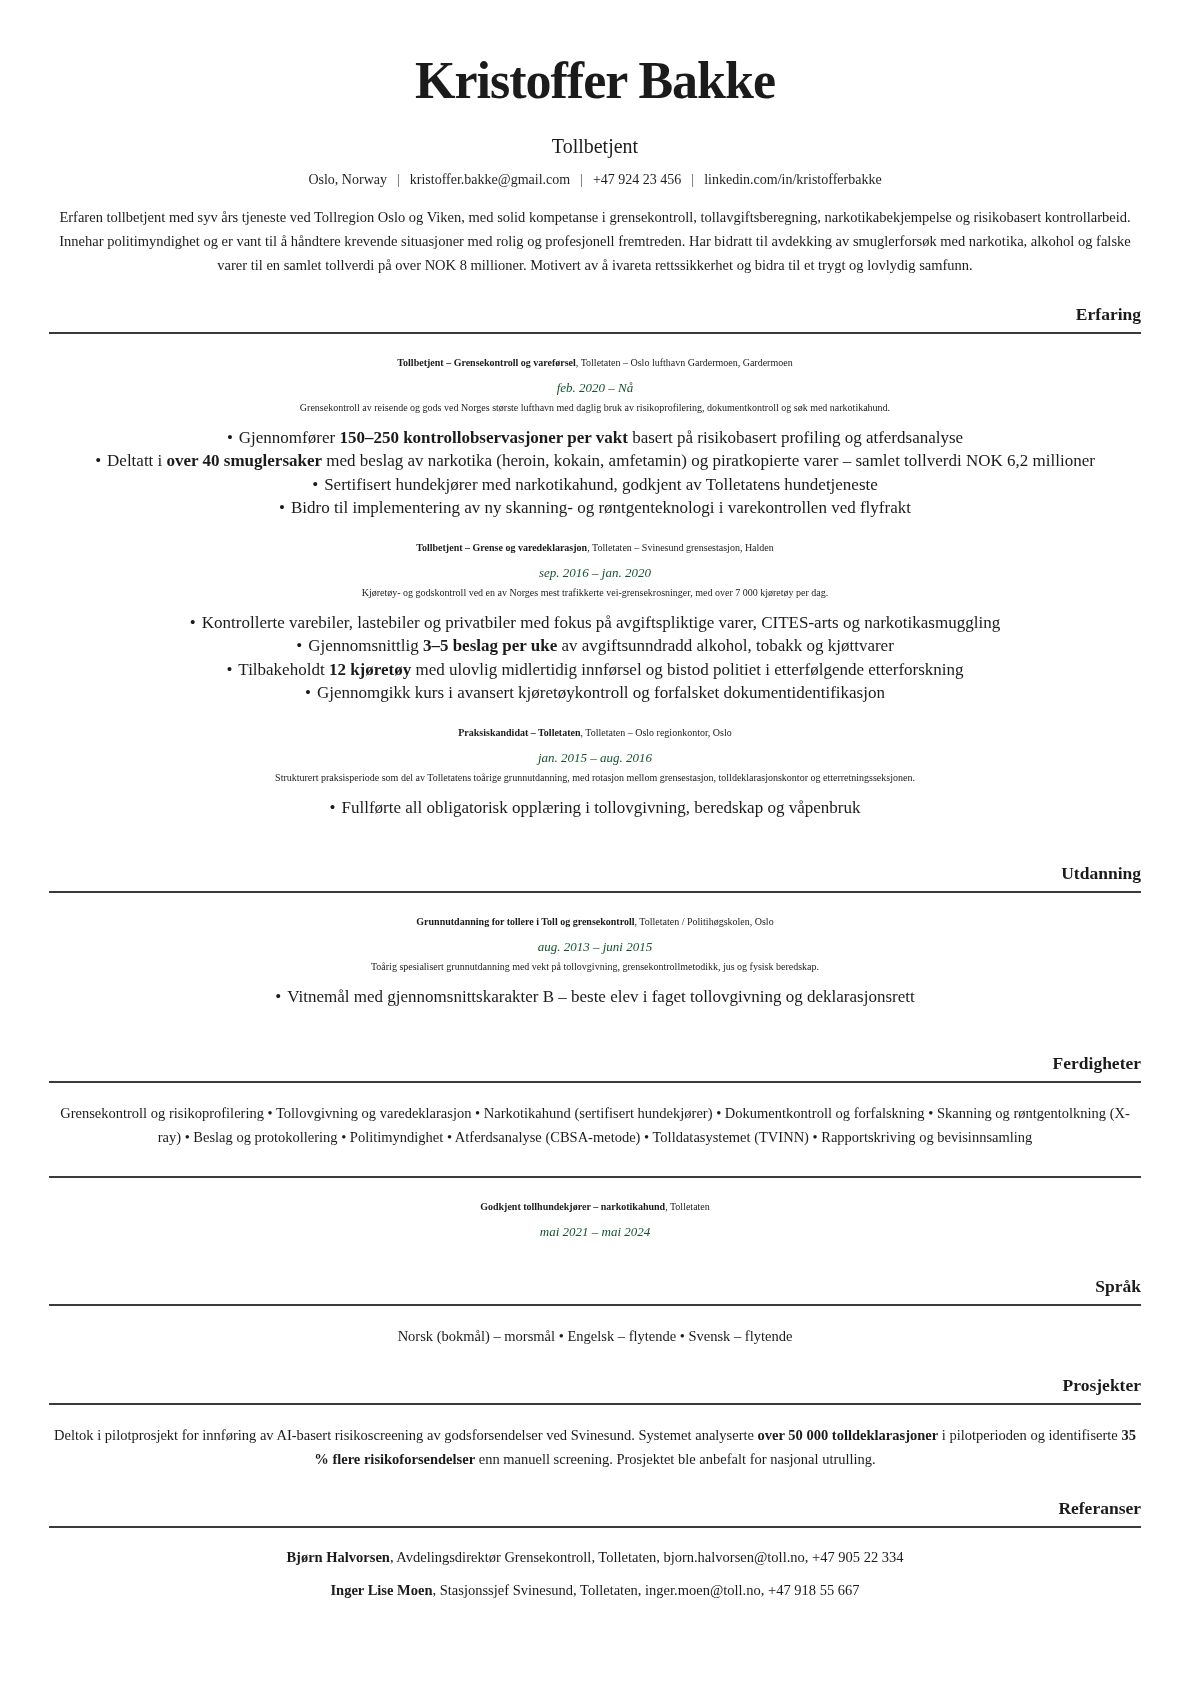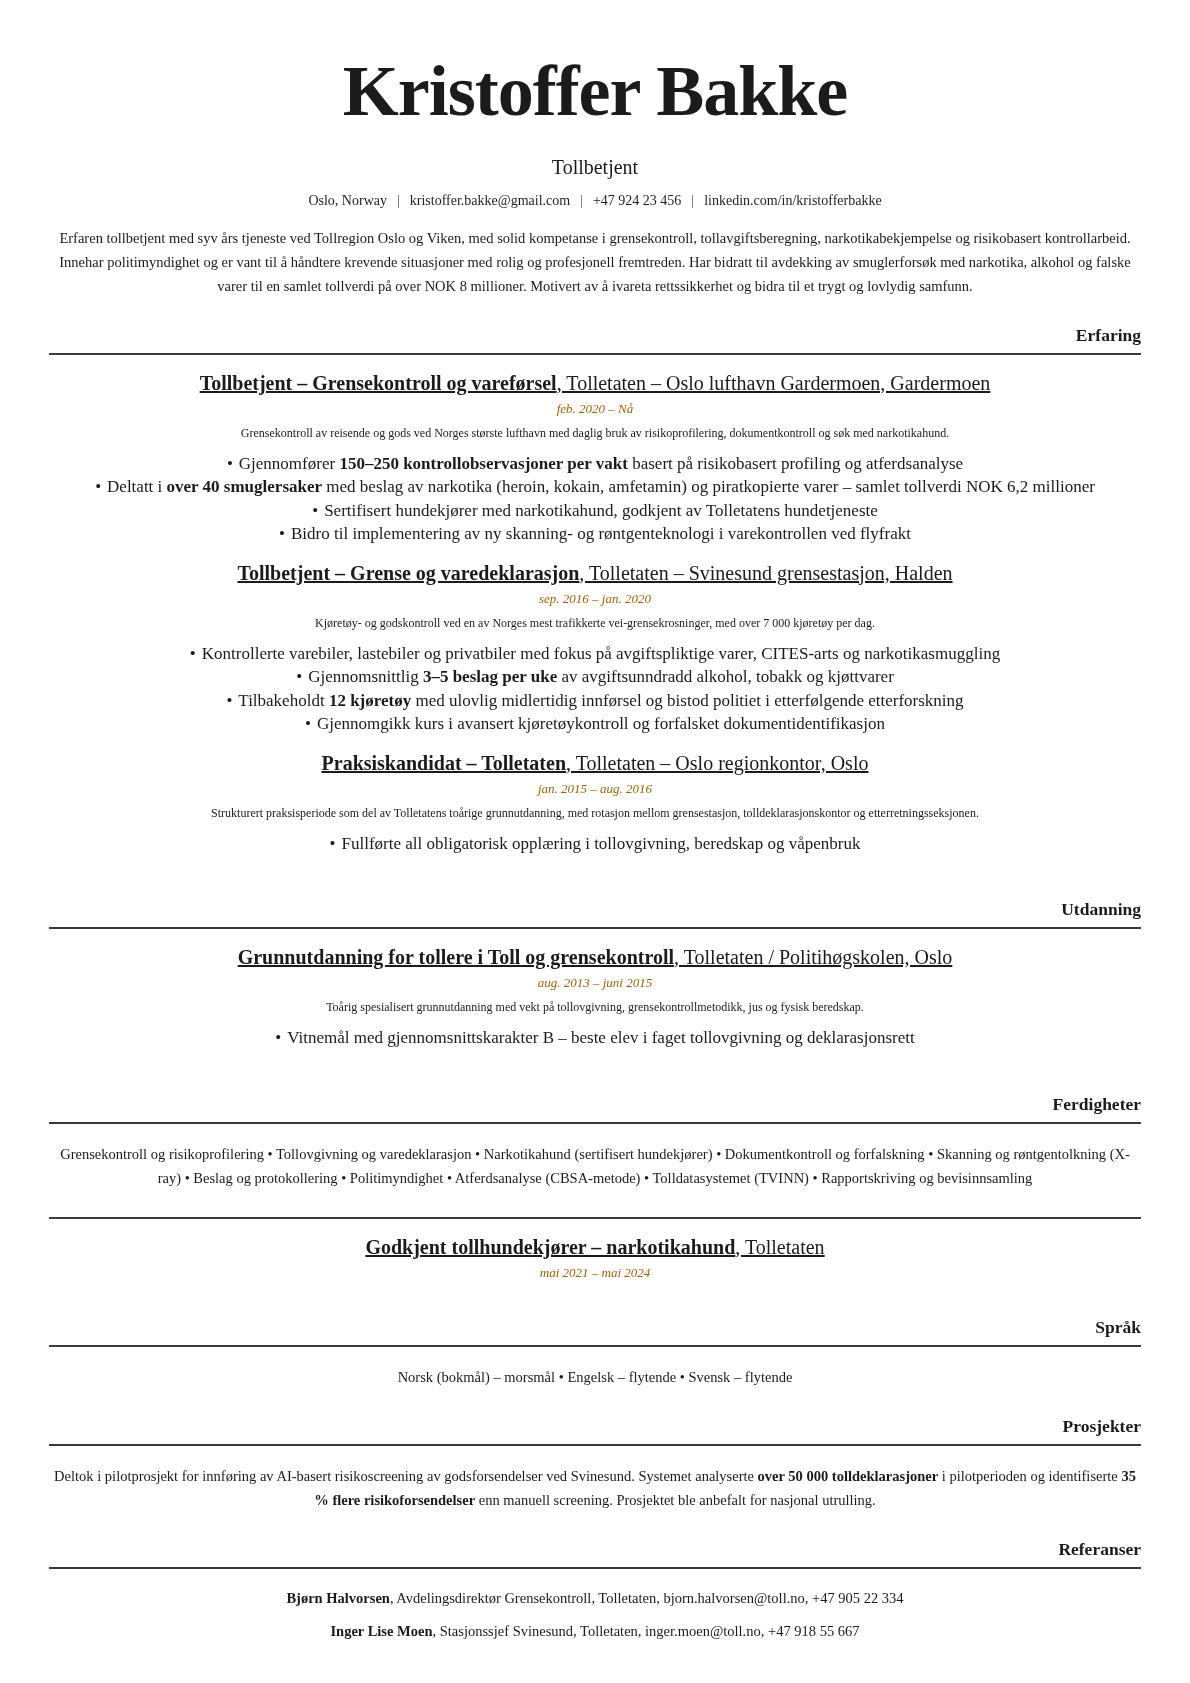--- a/index.html
+++ b/index.html
@@ -2,33 +2,33 @@
 <html><head>
 <meta charset="utf-8">
 <style>
   html, body { margin: 0; padding: 0; background: #ffffff; }
   body { font-family: "Liberation Serif", "DejaVu Serif", serif; color: #1b1b1b; }
   .page {
     width: 1190px; min-height: 1683px; margin: 0 auto; box-sizing: border-box;
     padding: 40px 49px 24px 49px; background: #ffffff;
     display: flex; flex-direction: column; text-align: center;
   }
-  .name { font-size: 72px; font-weight: 700; letter-spacing: -1px; line-height: 1.05; margin: 14px 0 0 0; }
+  .name { font-size: 52px; font-weight: 700; letter-spacing: -1px; line-height: 1.05; margin: 14px 0 0 0; }
   .role { font-size: 20px; font-weight: 400; margin-top: 26px; }
   .contact { font-size: 14px; margin-top: 14px; color: #1f1f1f; }
   .contact .sep { margin: 0 10px; color: #555; }
   .summary { font-size: 14.5px; line-height: 24px; margin: 17px 0 0 0; }
   .section { margin-top: 27px; }
   .section-title { font-size: 17.5px; font-weight: 700; margin: 0 0 7px 0; text-align: right; }
   .rule { border: 0; border-top: 2px solid #3a3a3a; height: 0; margin: 0 0 18px 0; }
   .entry { margin-bottom: 17px; }
-  .entry-title { font-size: 20px; line-height: 21px; text-decoration: underline; }
+  .entry-title { font-size: 10px; line-height: 21px; }
   .b { font-weight: 700; }
-  .date { font-size: 13px; font-style: italic; color: #a16207; line-height: 17px; margin-top: 6px; }
-  .desc { font-size: 12px; line-height: 23px; margin-top: 5px; }
+  .date { font-size: 13px; font-style: italic; color: #14532d; line-height: 17px; margin-top: 6px; }
+  .desc { font-size: 10px; line-height: 23px; }
   .bullets { margin-top: 7px; }
   .bullet { font-size: 17px; line-height: 23.5px; }
   .dot { display: inline-block; margin-right: 6px; }
   .inline-list { font-size: 14.5px; line-height: 24px; }
   .cert { margin-bottom: 9px; }
   .para { font-size: 14.5px; line-height: 24px; margin: 0; }
   .ref { font-size: 14.5px; line-height: 22px; margin-bottom: 11px; }
 </style>
 </head>
 <body>

